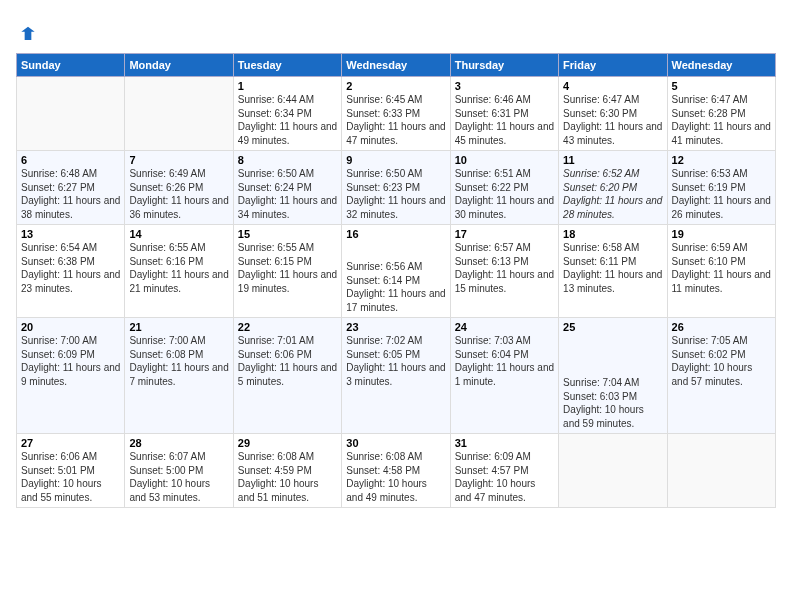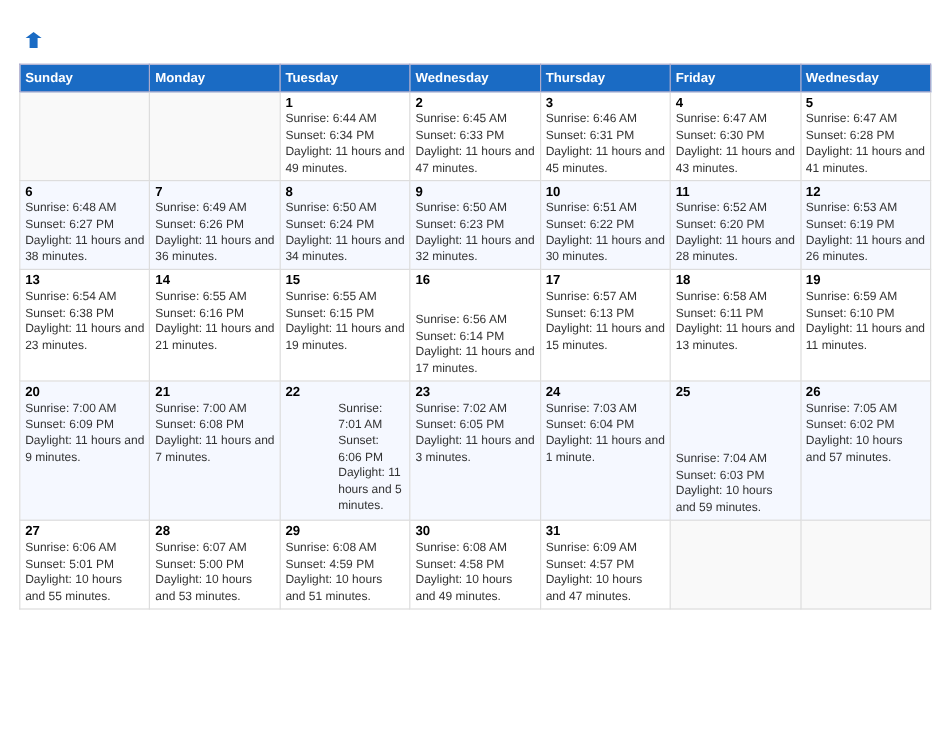--- a/index.html
+++ b/index.html
@@ -193,21 +193,21 @@
 Daylight: 11 hours and 32 minutes.</div>
           </td>
           <td>
             <span class="day-num">10</span>
             <div class="day-info" style="white-space: pre-line;">Sunrise: 6:51 AM
 Sunset: 6:22 PM
 Daylight: 11 hours and 30 minutes.</div>
           </td>
           <td>
             <span class="day-num">11</span>
-            <div class="day-info" style="white-space: pre-line;">Sunrise: 6:52 AM
+            <div class="day-info" style="white-space: pre-line; font-style: italic;">Sunrise: 6:52 AM
 Sunset: 6:20 PM
 Daylight: 11 hours and 28 minutes.</div>
           </td>
           <td>
             <span class="day-num">12</span>
             <div class="day-info" style="white-space: pre-line;">Sunrise: 6:53 AM
 Sunset: 6:19 PM
 Daylight: 11 hours and 26 minutes.</div>
           </td>
         </tr>
@@ -263,21 +263,21 @@
 Daylight: 11 hours and 9 minutes.</div>
           </td>
           <td>
             <span class="day-num">21</span>
             <div class="day-info" style="white-space: pre-line;">Sunrise: 7:00 AM
 Sunset: 6:08 PM
 Daylight: 11 hours and 7 minutes.</div>
           </td>
           <td>
             <span class="day-num">22</span>
-            <div class="day-info" style="white-space: pre-line; margin-left: 44px;">Sunrise: 7:01 AM
+            <div class="day-info" style="white-space: pre-line;">Sunrise: 7:01 AM
 Sunset: 6:06 PM
 Daylight: 11 hours and 5 minutes.</div>
           </td>
           <td>
             <span class="day-num">23</span>
             <div class="day-info" style="white-space: pre-line;">Sunrise: 7:02 AM
 Sunset: 6:05 PM
 Daylight: 11 hours and 3 minutes.</div>
           </td>
           <td>

